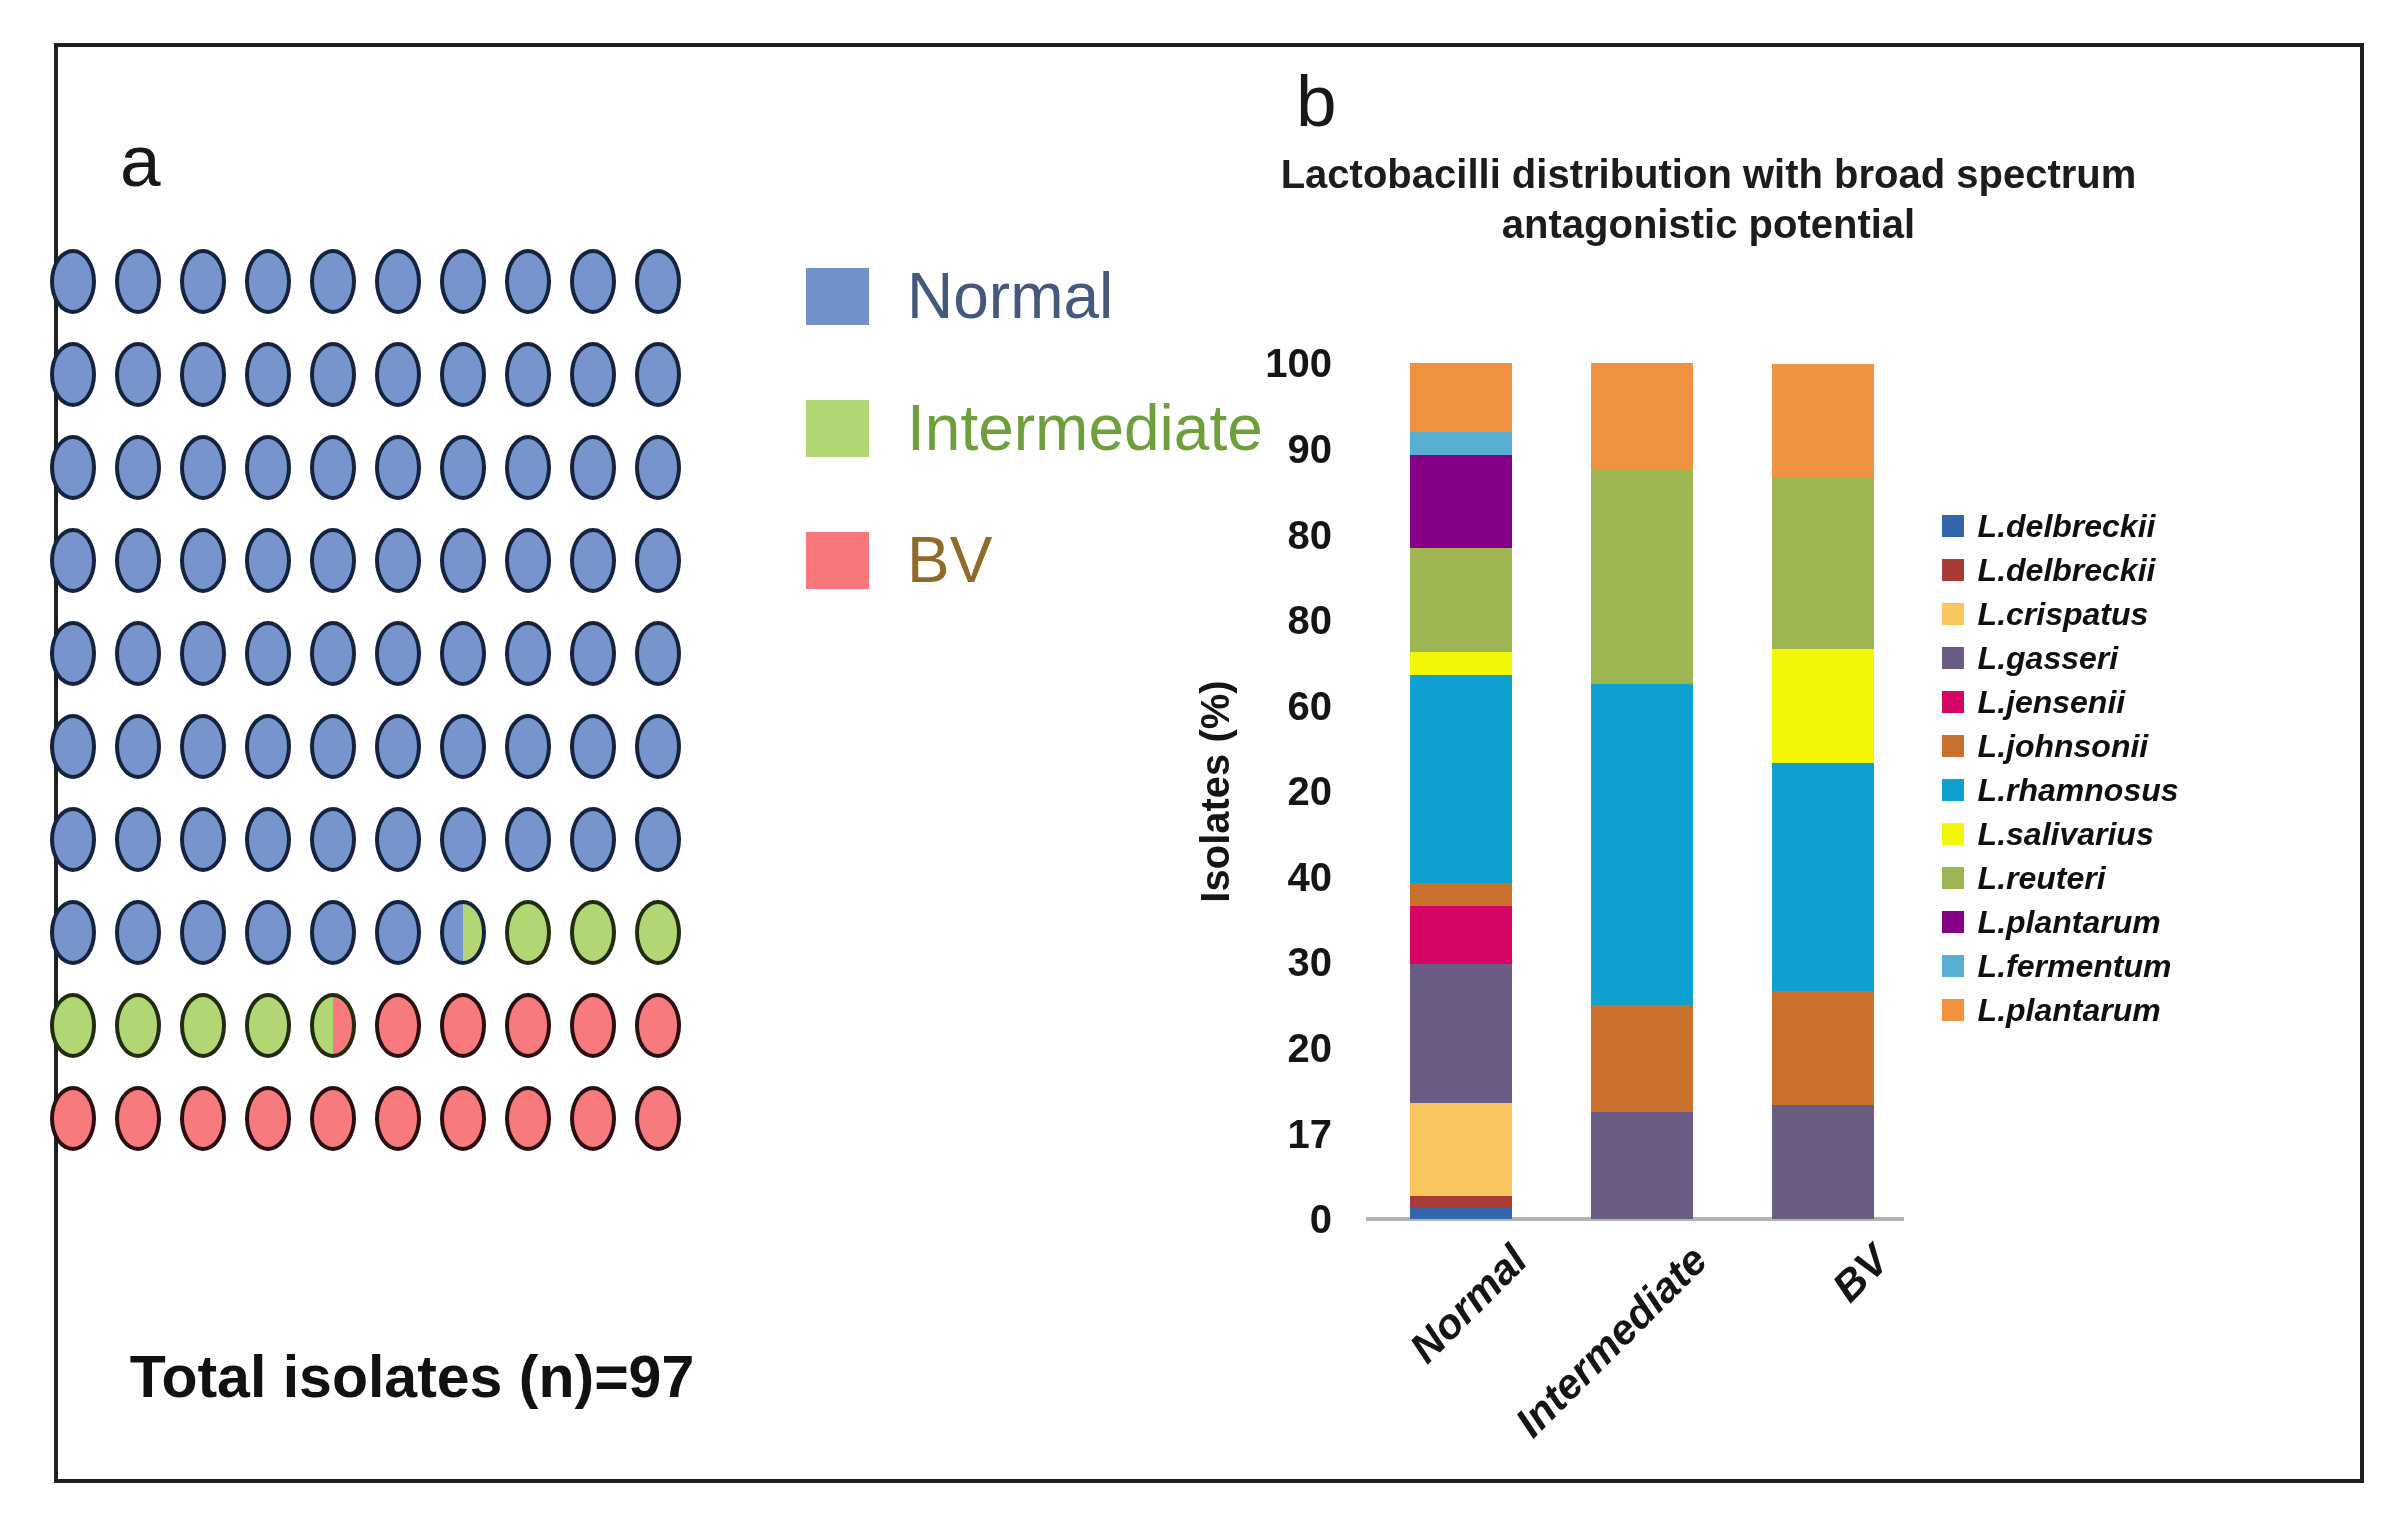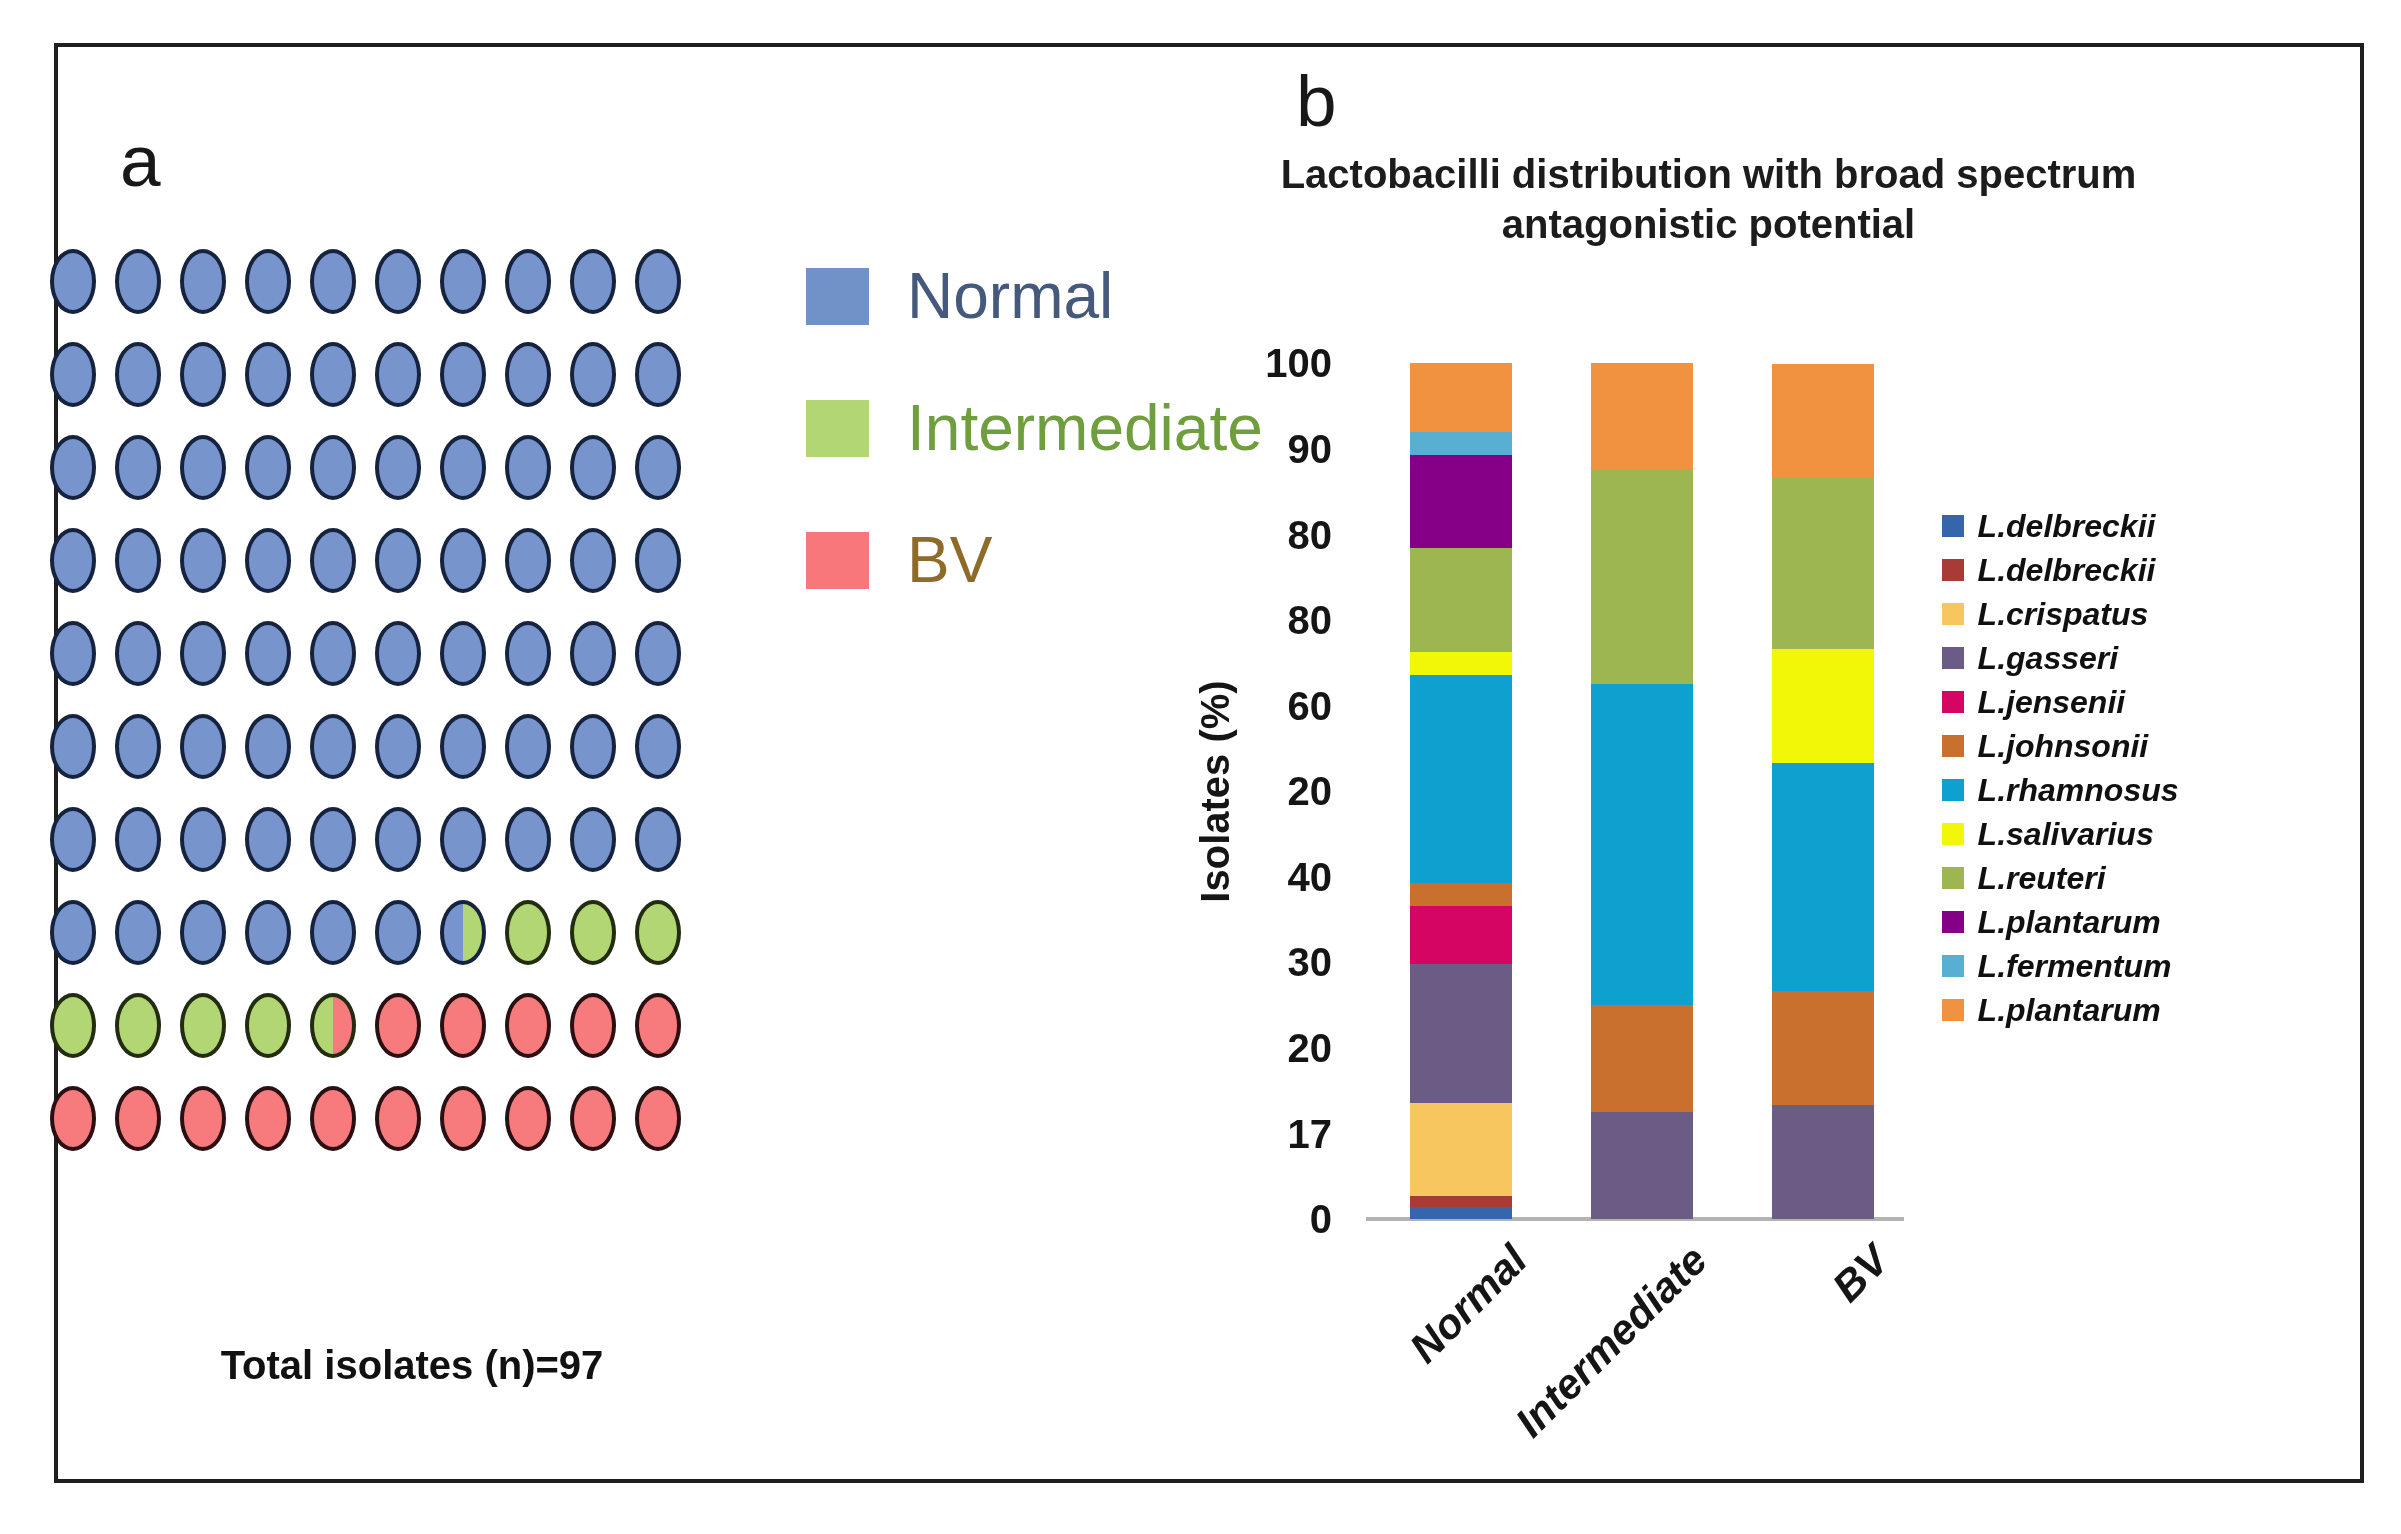--- a/index.html
+++ b/index.html
@@ -23,21 +23,21 @@
   .wcell{
     width:46px;height:65px;border:4.9px solid #16233f;border-radius:50%;
     box-sizing:border-box;
   }
   .legend-a{position:absolute;left:806px;top:264px;}
   .legend-a-row{display:flex;align-items:center;margin-bottom:68px;}
   .legend-a-swatch{width:63px;height:57px;flex:0 0 auto;}
   .legend-a-label{margin-left:38px;font-size:64px;line-height:1;white-space:nowrap;}
   .total-label{
     position:absolute;left:98px;top:1343px;width:628px;text-align:center;
-    font-size:40px;font-weight:bold;color:#111;
+    font-size:59px;font-weight:bold;color:#111;
   }
 
   
   .title-b{
     position:absolute;left:1255px;top:149px;width:907px;text-align:center;
     font-size:40px;line-height:50px;font-weight:bold;color:#1c1c1c;
   }
   .ylab{
     position:absolute;left:1008px;top:767px;width:418px;height:49px;
     transform:rotate(-90deg);text-align:center;

